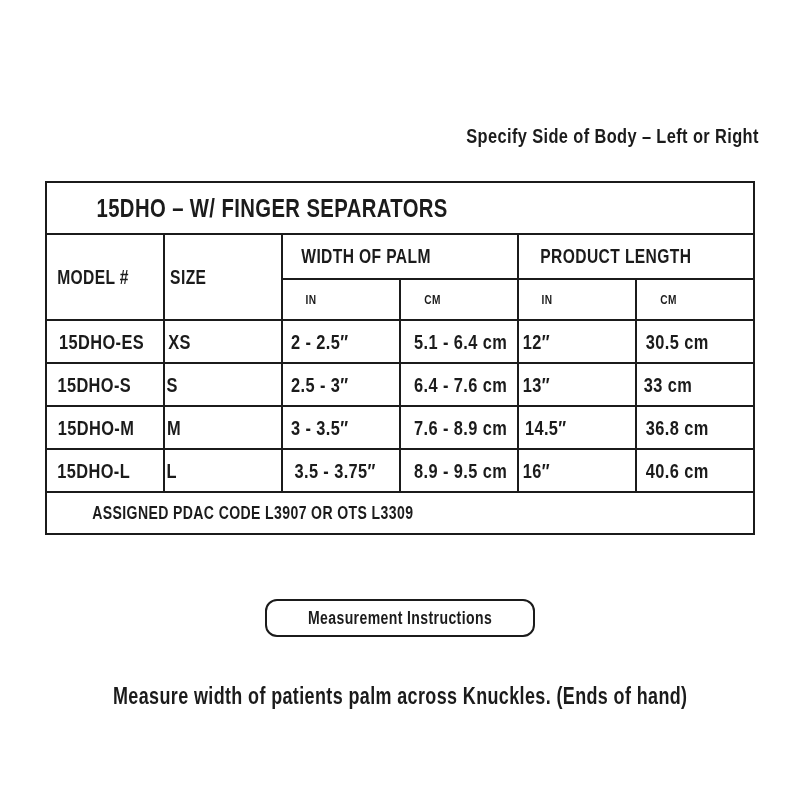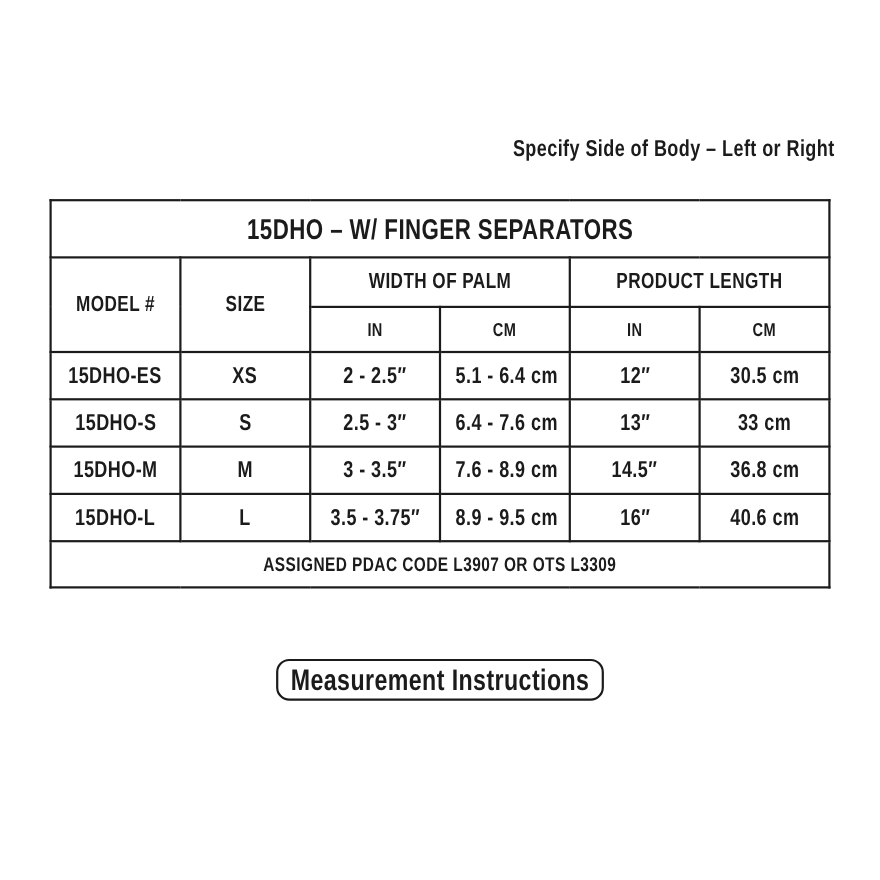--- a/index.html
+++ b/index.html
@@ -37,44 +37,44 @@
     position: absolute;
     left: 45px;
     top: 181px;
     width: 710px;
     border-collapse: collapse;
     table-layout: fixed;
     border: 1px solid #1b1b1b;
   }
   table.size-chart td {
     border: 2px solid #1b1b1b;
-    text-align: center;
+    text-align: left;
     vertical-align: middle;
     padding: 0;
     background: #ffffff;
   }
   tr.r-title td   { height: 50px; font-size: 26px; }
   tr.r-groups td  { height: 43px; font-size: 20px; }
-  tr.r-units td   { height: 39px; font-size: 17px; }
+  tr.r-units td   { height: 39px; font-size: 13px; padding-left: 21px; }
   tr.r-data td    { height: 41px; font-size: 21px; }
   tr.r-footer td  { height: 40px; font-size: 18px; border-radius: 17px; }
   td.span-head    { font-size: 18px; }
   .btn {
     position: absolute;
     left: 50%;
     top: 599px;
     transform: translateX(-50%);
-    width: 298px;
+    width: 270px;
     height: 38px;
     background: #ffffff;
     border: 2.5px solid #1b1b1b;
     border-radius: 12px;
     font-family: "Liberation Sans", sans-serif;
     font-weight: 700;
-    font-size: 27px;
+    font-size: 18px;
     color: #1b1b1b;
     display: flex;
     align-items: center;
     justify-content: center;
     cursor: pointer;
     padding: 0;
   }
   .bottom-note {
     position: absolute;
     top: 683px;
@@ -167,14 +167,17 @@
           <span class="cx">ASSIGNED PDAC CODE L3907 OR OTS L3309</span>
         </td>
       </tr>
     </tbody>
   </table>
 
   <button class="btn">
     <span class="cx">Measurement Instructions</span>
   </button>
 
+  <div class="bottom-note">
+    <span class="cx">Measure width of patients palm across Knuckles. (Ends of hand)</span>
+  </div>
 
 </div>
 
 </body></html>

